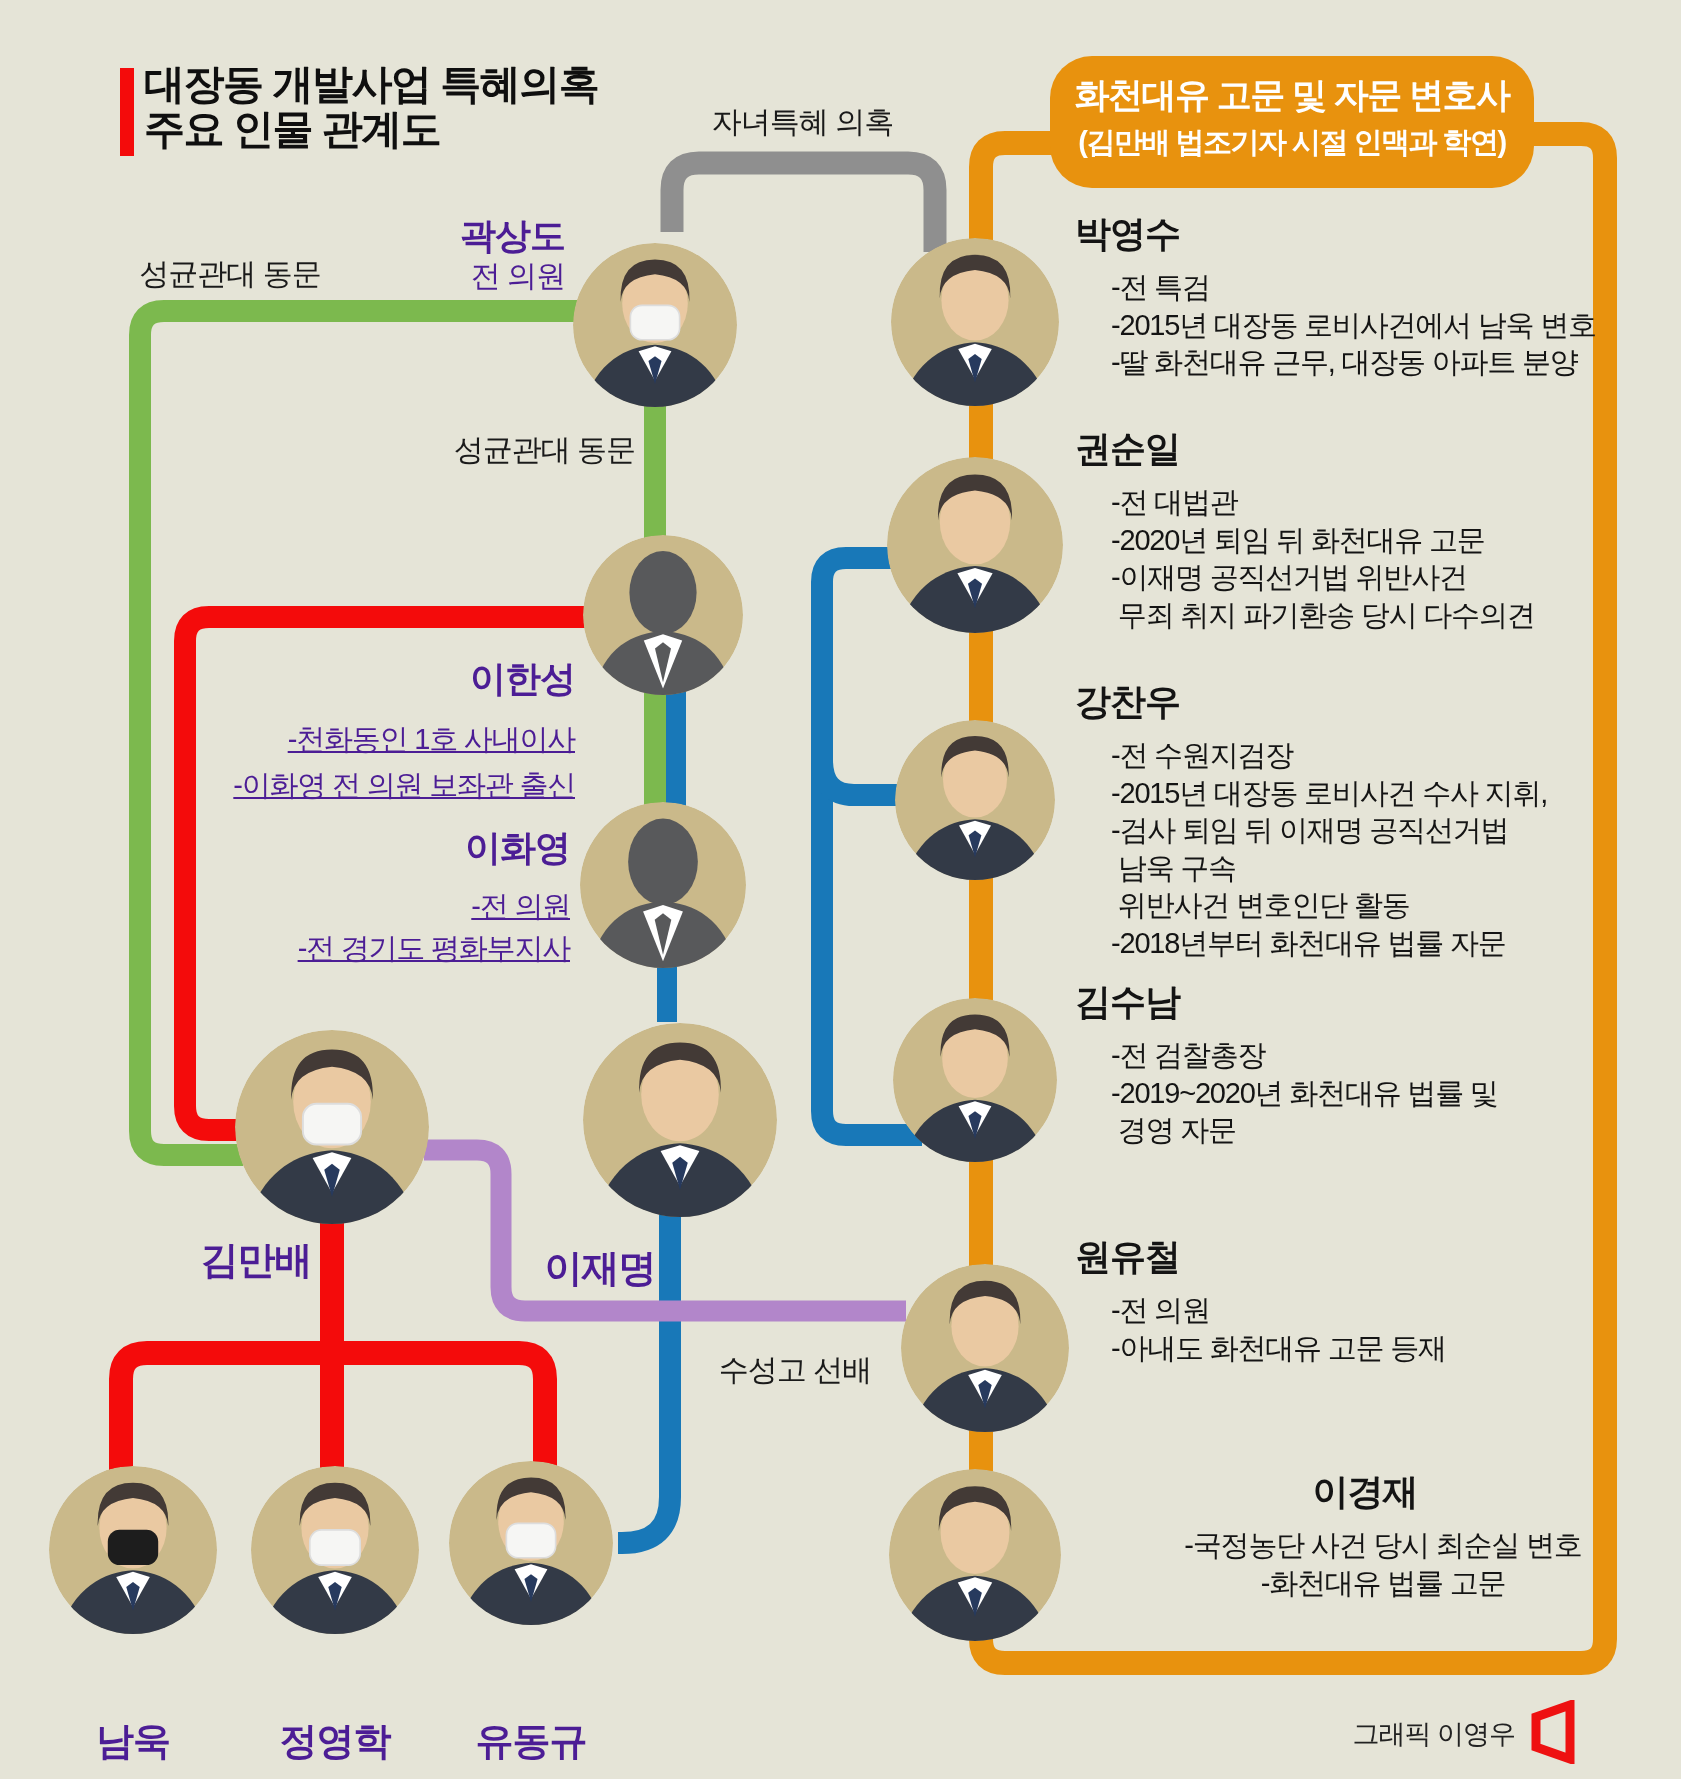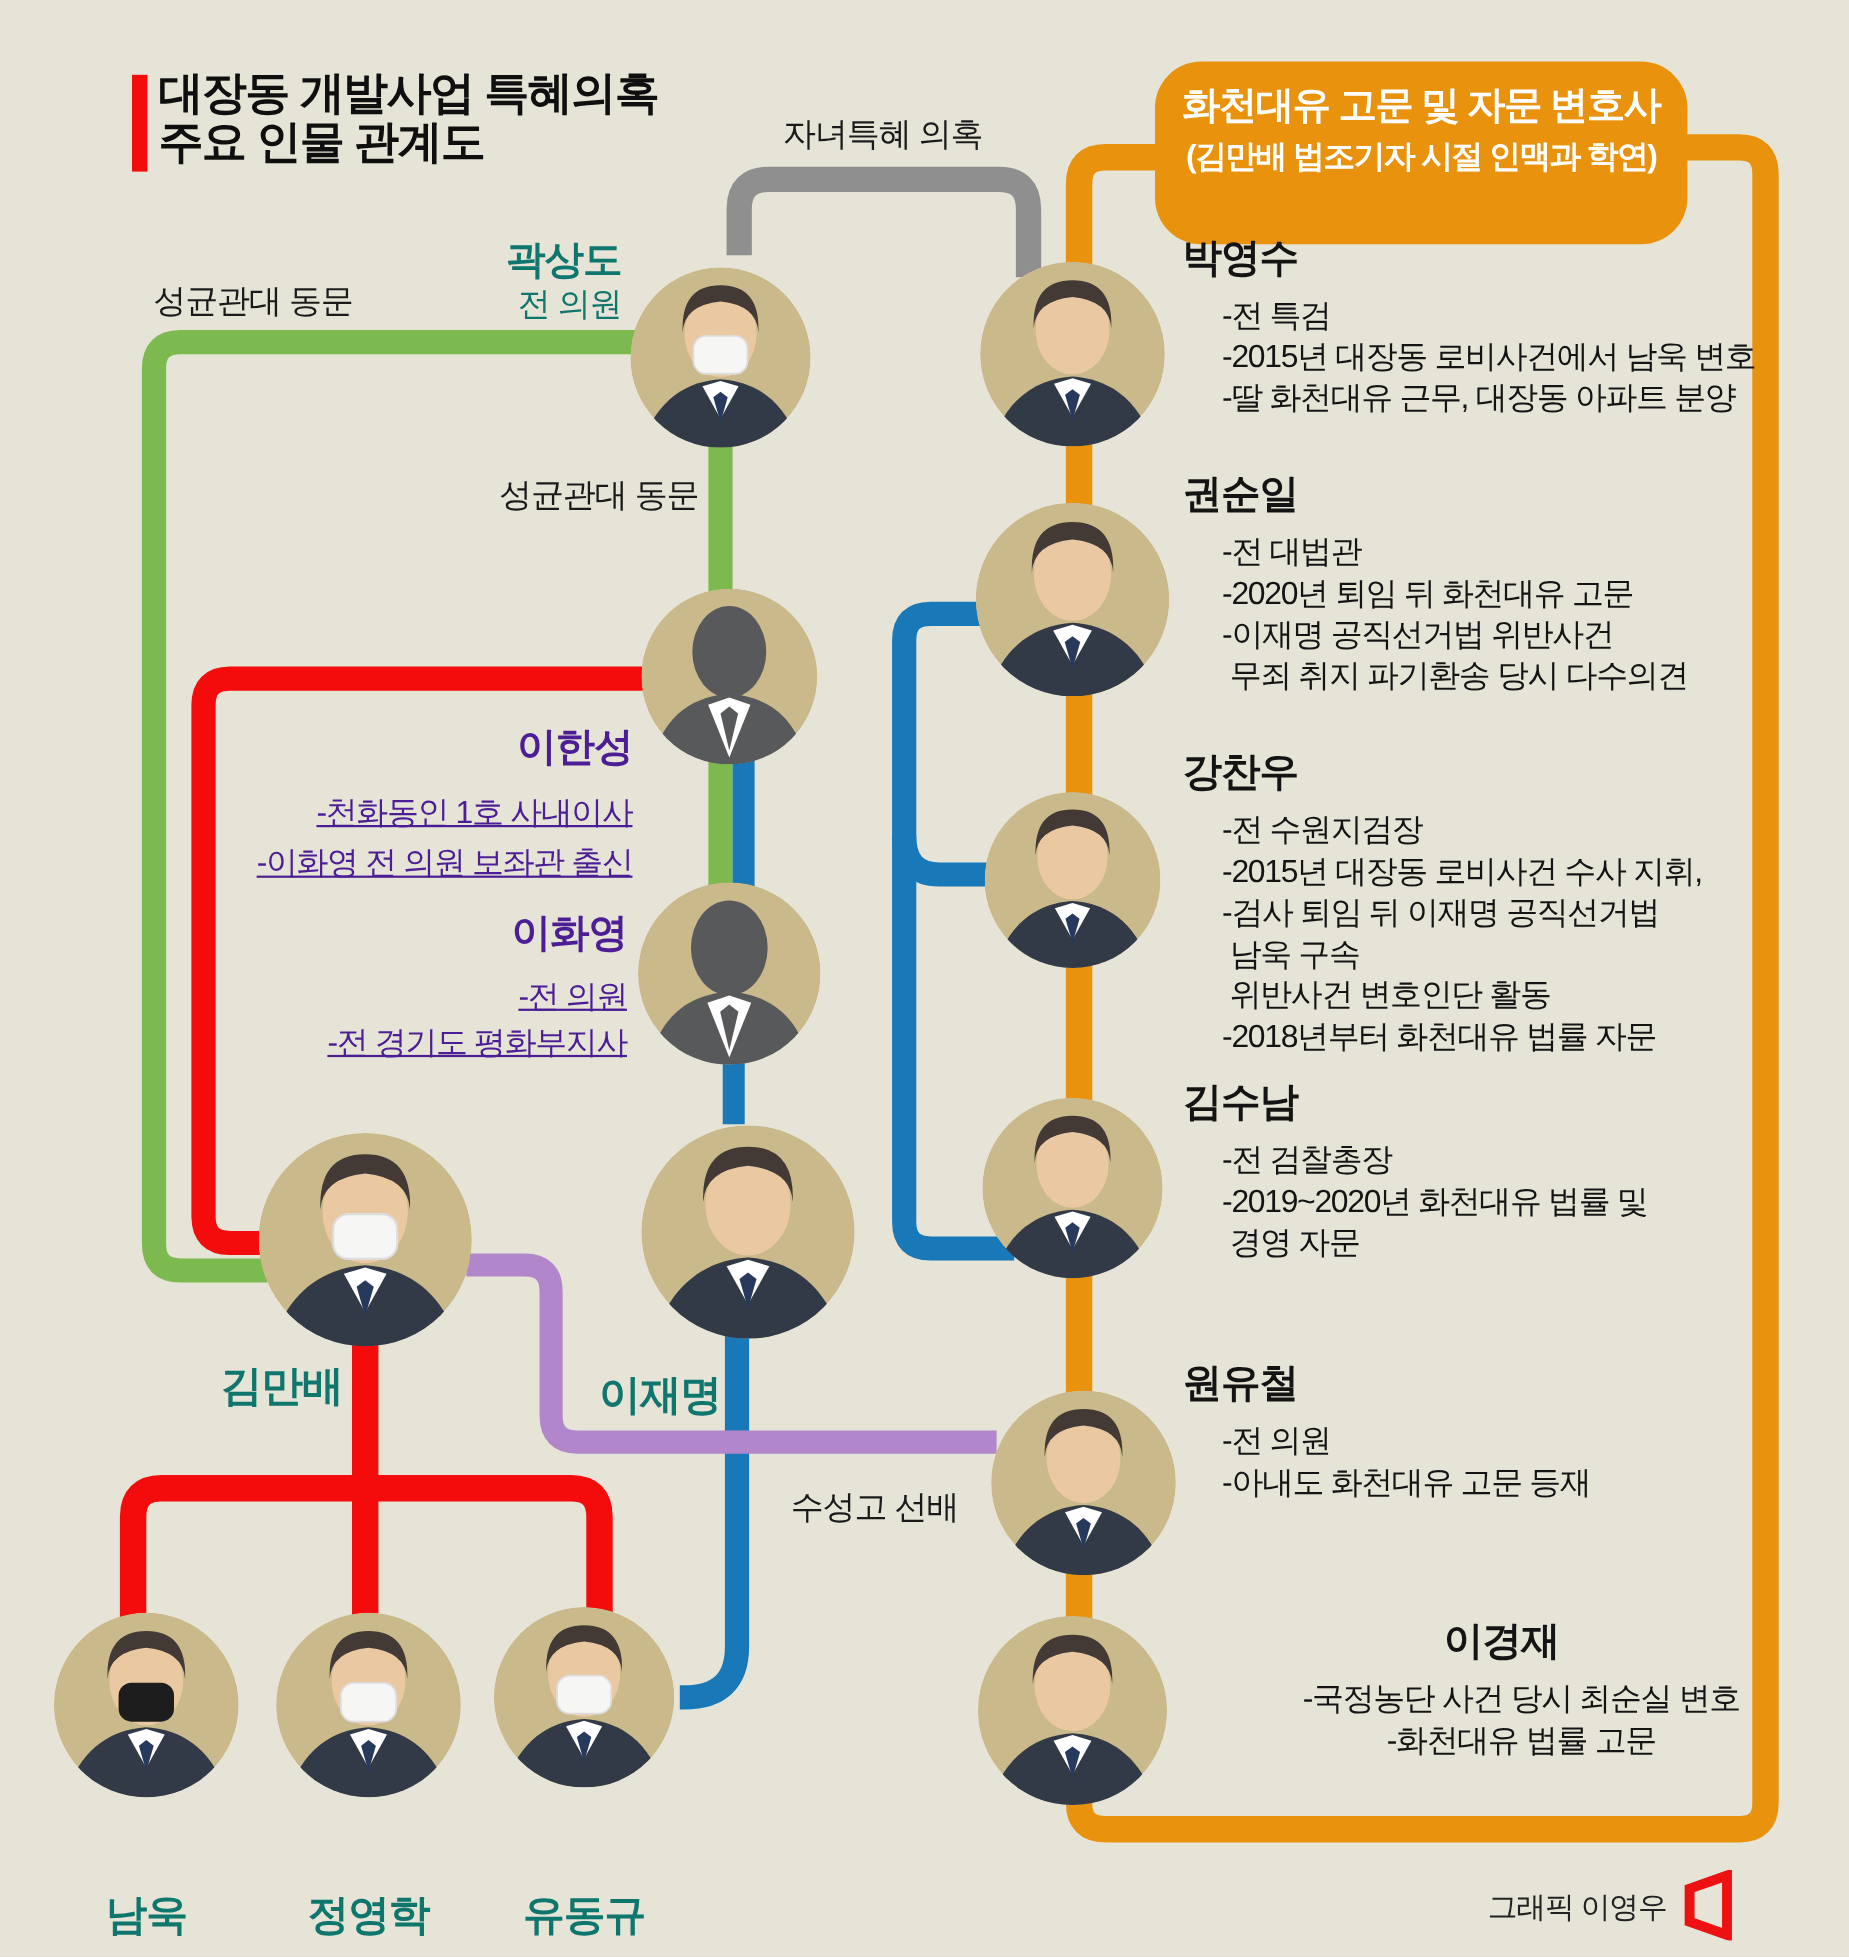--- a/index.html
+++ b/index.html
@@ -1,37 +1,37 @@
 <!DOCTYPE html>
 <html><head>
 <meta charset="utf-8">
 <style>
   html,body{margin:0;padding:0;}
   body{font-family:"Liberation Sans","DejaVu Sans",sans-serif;background:#b7b6ab;}
   #canvas{position:relative;width:1681px;height:1779px;background:#e5e4d7;overflow:hidden;margin:0 auto;}
   #lines{position:absolute;left:0;top:0;z-index:1;}
   .person{position:absolute;z-index:2;border-radius:50%;overflow:hidden;}
   .person svg{display:block;width:100%;height:100%;}
-  .lbl{position:absolute;z-index:3;color:#0f766e;}
+  .lbl{position:absolute;z-index:3;color:#4c1d95;}
   .big-name{font-weight:bold;font-size:38px;letter-spacing:-1px;}
   .mid-name{font-weight:bold;font-size:36px;letter-spacing:-1px;}
   .rel{font-size:30px;letter-spacing:-1px;color:#1a1a1a;}
   .center{text-align:center;}
   .right{text-align:right;}
   .sub{font-size:30px;letter-spacing:-1px;}
   .bio{position:absolute;z-index:3;width:580px;color:#141414;}
   .bio h3{margin:0 0 10px 0;font-size:36px;font-weight:bold;letter-spacing:-1px;}
   .bio .bullets{font-size:29px;line-height:37.5px;letter-spacing:-1.2px;white-space:pre-wrap;margin-left:36px;}
   .side-block{position:absolute;z-index:3;color:#4c1d95;}
   .side-block h3{margin:0 0 12px 0;font-size:36px;font-weight:bold;letter-spacing:-1px;}
   .side-block .bullets{font-size:29px;line-height:46px;letter-spacing:-1.2px;white-space:pre-wrap;text-decoration:underline;}
   #title{position:absolute;left:120px;top:62px;z-index:3;}
   #title .bar{position:absolute;left:0;top:6px;width:14px;height:88px;}
   #title .t{margin-left:24px;font-size:41px;font-weight:bold;letter-spacing:-1.5px;line-height:45px;color:#0f0f0f;}
-  #advisor-box{position:absolute;left:1050px;top:56px;width:484px;height:166px;z-index:3;border-radius:42px;
+  #advisor-box{position:absolute;left:1050px;top:56px;width:484px;height:132px;z-index:3;border-radius:42px;
     color:#ffffff;text-align:center;}
   #advisor-box .l1{margin-top:16px;font-size:35px;font-weight:bold;letter-spacing:-1.5px;}
   #advisor-box .l2{margin-top:4px;font-size:29px;font-weight:bold;letter-spacing:-1.5px;}
   #credit{position:absolute;left:1300px;top:1716px;width:215px;z-index:3;text-align:right;font-size:27px;letter-spacing:-1px;color:#222;}
   #press-logo{position:absolute;left:1530px;top:1700px;z-index:3;}
 </style>
 </head>
 <body>
 
 <div id="canvas" style="background: rgb(229, 228, 215);">

